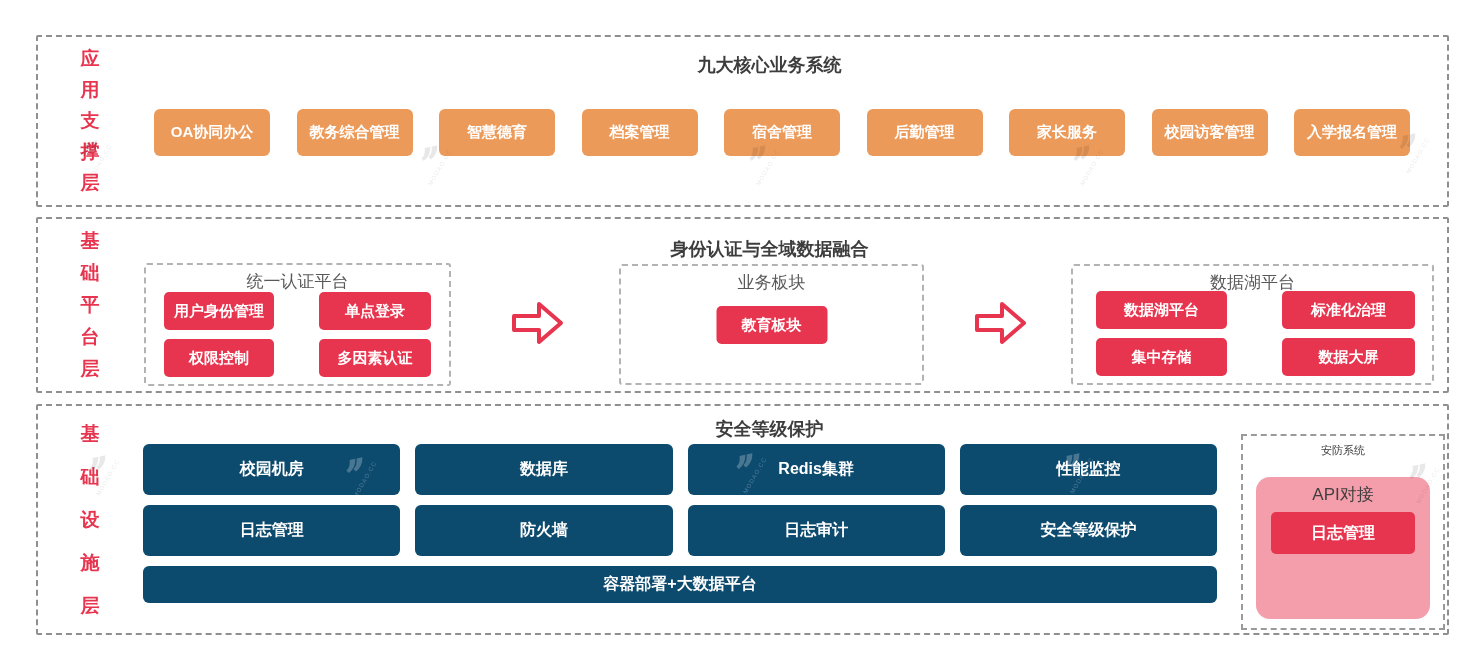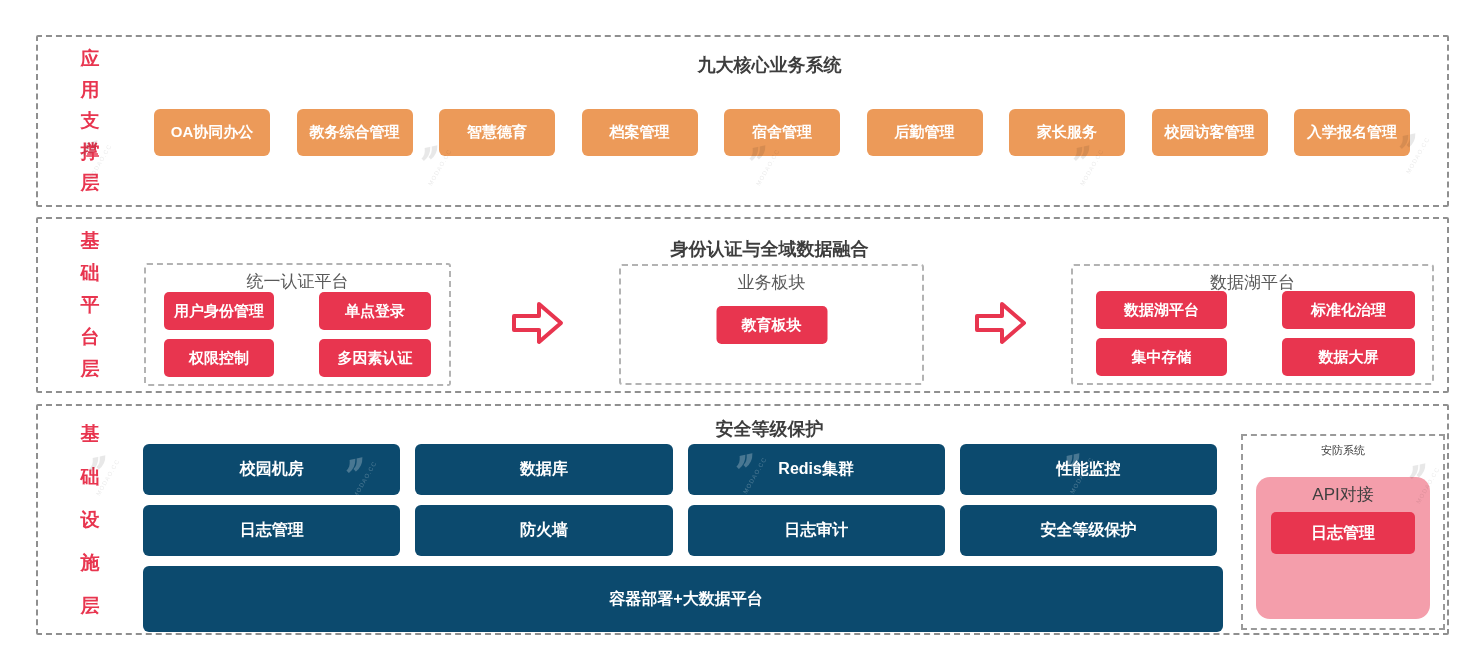--- a/index.html
+++ b/index.html
@@ -43,21 +43,21 @@
 
   .arrow{position:absolute;top:81px;width:54px;height:46px;}
   #arrow-1{left:472px;}
   #arrow-2{left:935px;}
 
   
   .infra-grid{position:absolute;left:105px;top:38px;width:1074px;display:grid;
               grid-template-columns:repeat(4,1fr);column-gap:15px;row-gap:10px;}
   .bigbox{height:51px;background:#0c4a6e;border-radius:6px;color:#fff;font-size:16px;
           font-weight:bold;display:flex;align-items:center;justify-content:center;}
-  .wide-bar{position:absolute;left:105px;top:160px;width:1074px;height:66px;padding-left:6px;}
+  .wide-bar{position:absolute;left:105px;top:160px;width:1074px;height:37px;}
 
   
   #security{position:absolute;left:1203px;top:28px;width:200px;height:192px;
             border:2px dashed #9a9a9a;}
   .sec-title{text-align:center;color:#3d3d3d;font-size:11px;margin-top:7px;}
   .pink-panel{position:absolute;left:13px;top:41px;width:174px;height:142px;
               background:#f49eab;border-radius:14px;}
   .pink-title{text-align:center;color:#3f3f3f;font-size:17px;margin-top:6px;}
   .sec-btn{position:absolute;left:15px;width:144px;height:42px;font-size:16px;}
   #sec-btn-0{top:35px;}

